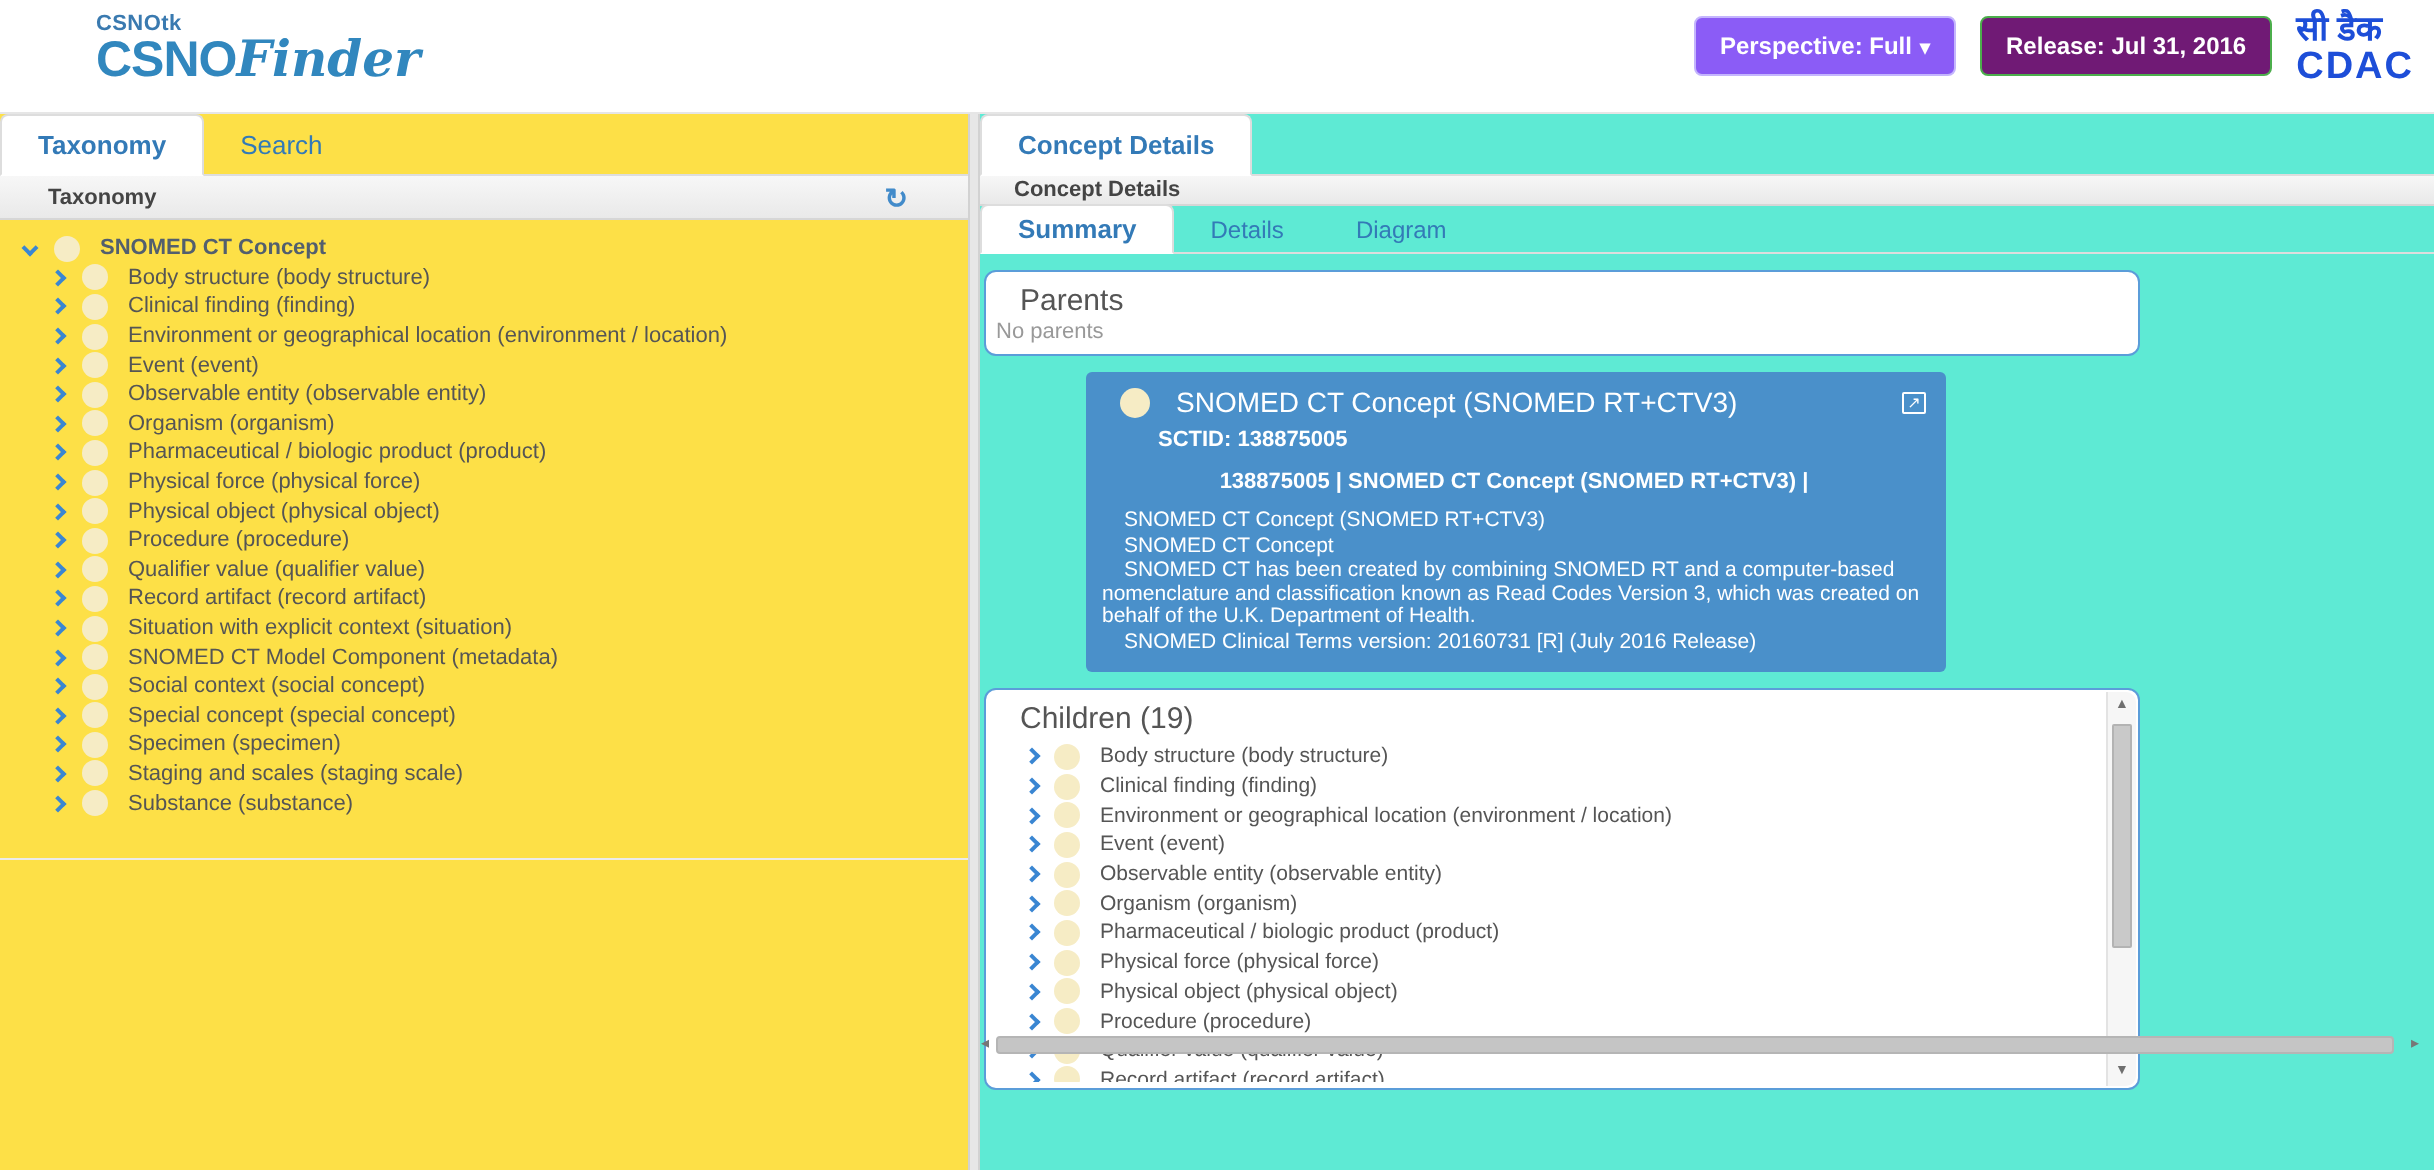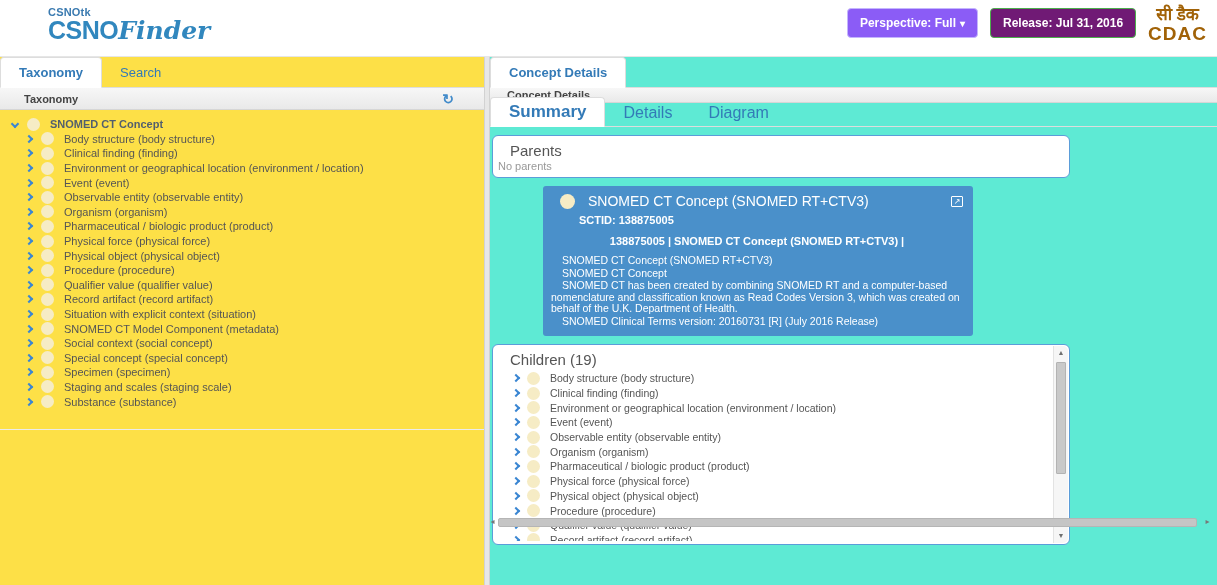--- a/index.html
+++ b/index.html
@@ -14,21 +14,21 @@
   .logo-small { font-size:11px; font-weight:bold; color:#3a7ab0; letter-spacing:.2px; }
   .logo-main { font-size:25px; color:#3187be; line-height:24px; }
   .logo-main .lm-a { font-weight:bold; letter-spacing:-.5px; }
   .logo-main .lm-b { font-family:"DejaVu Serif", serif; font-style:italic; font-weight:bold; }
   .hdr-right { position:absolute; right:10px; top:4px; display:flex; align-items:flex-start; gap:12px; }
   .btn { display:inline-block; border-radius:4px; font-size:12px; font-weight:bold;
          color:#fff; padding:7px 12px; margin-top:4px; cursor:pointer; white-space:nowrap; }
   .btn-blue  { background:#8b5cf6; border:1px solid #c4b5fd; }
   .btn-green { background:#701a75; border:1px solid #4cae4c; }
   .caret { font-size:10px; margin-left:4px; }
-  .cdac { text-align:center; color:#a16207; line-height:1.05; margin-top:2px; }
+  .cdac { text-align:left; color:#1d4ed8; line-height:1.05; margin-top:2px; }
   .cdac-dev { font-size:17px; font-weight:bold; }
   .cdac-lat { font-size:19px; font-weight:bold; letter-spacing:1px; }
 
   
   .left-panel  { position:absolute; left:0; top:57px; width:484px; bottom:0; background:#fde047; }
   .v-divider   { position:absolute; left:484px; top:57px; width:6px; bottom:0;
                  background:#e7e7e7; border-left:1px solid #d2d2d2; border-right:1px solid #d2d2d2; }
   .right-panel { position:absolute; left:490px; top:57px; width:727px; bottom:0; background:#5eead4; }
 
   
@@ -57,22 +57,22 @@
   .chev-right { transform:rotate(-45deg); }
   .chev-down  { transform:rotate(45deg); }
   .dot { width:13px; height:13px; border-radius:50%; background:#f6ecc5; display:inline-block;
          flex:none; margin-left:9px; }
   .tree-label { font-size:11px; color:#555; margin-left:10px; white-space:nowrap; }
   .tree-root-row .tree-label { font-weight:bold; color:#525f6e; }
 
   
   .rp-content { padding-left:2px; }
   .subtab-row { height:24px; border-bottom:1px solid #ddd; display:flex; align-items:flex-end; }
-  .subtab { font-size:16px; color:#337ab7; padding:4px 18px; cursor:pointer; }
-  .subtab.active { font-size:17px; font-weight:bold; background:#fff; border:1px solid #ddd;
+  .subtab { font-size:12px; color:#337ab7; padding:4px 18px; cursor:pointer; }
+  .subtab.active { font-size:13px; font-weight:bold; background:#fff; border:1px solid #ddd;
                    border-bottom:1px solid #fff; border-radius:4px 4px 0 0; margin-bottom:-1px; }
 
   .panel-box { width:578px; border:1px solid #5b9dd9; border-radius:6px; background:#fff; }
   .parents-box { margin-top:8px; height:43px; }
   .box-title { font-size:15px; color:#555; padding:6px 0 1px 17px; }
   .empty-msg { font-size:11px; color:#999; padding-left:5px; }
 
   
   .concept-card { width:430px; margin:8px 0 0 51px; background:#4a90ca; border-radius:3px;
                   color:#fff; padding:7px 10px 8px 8px; }

